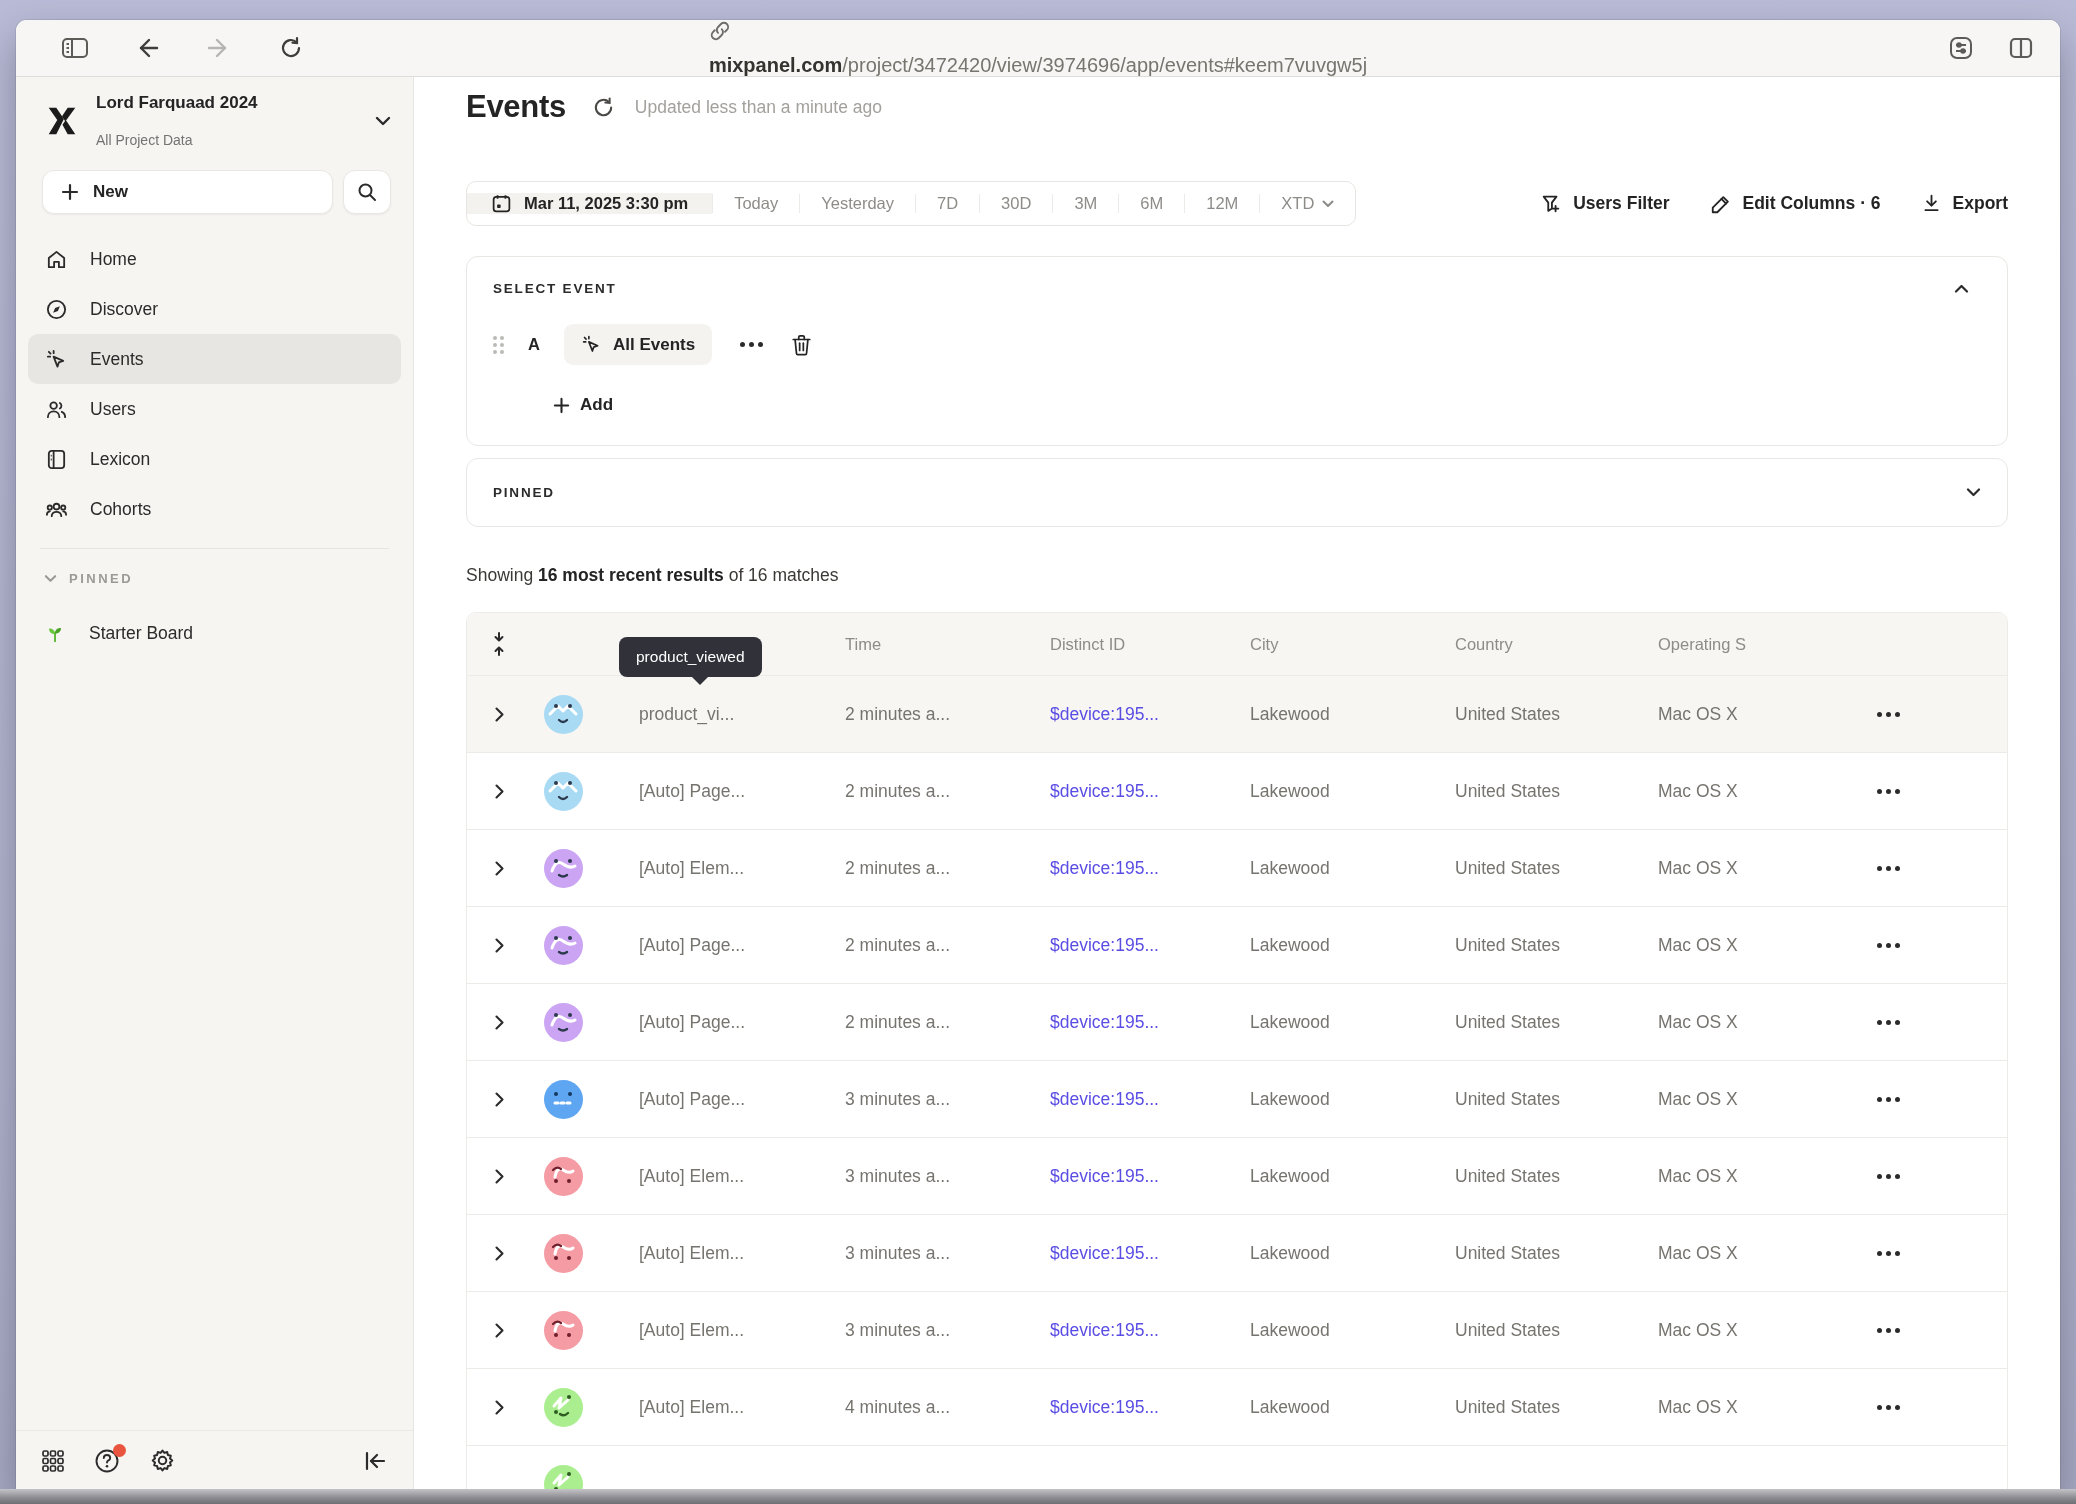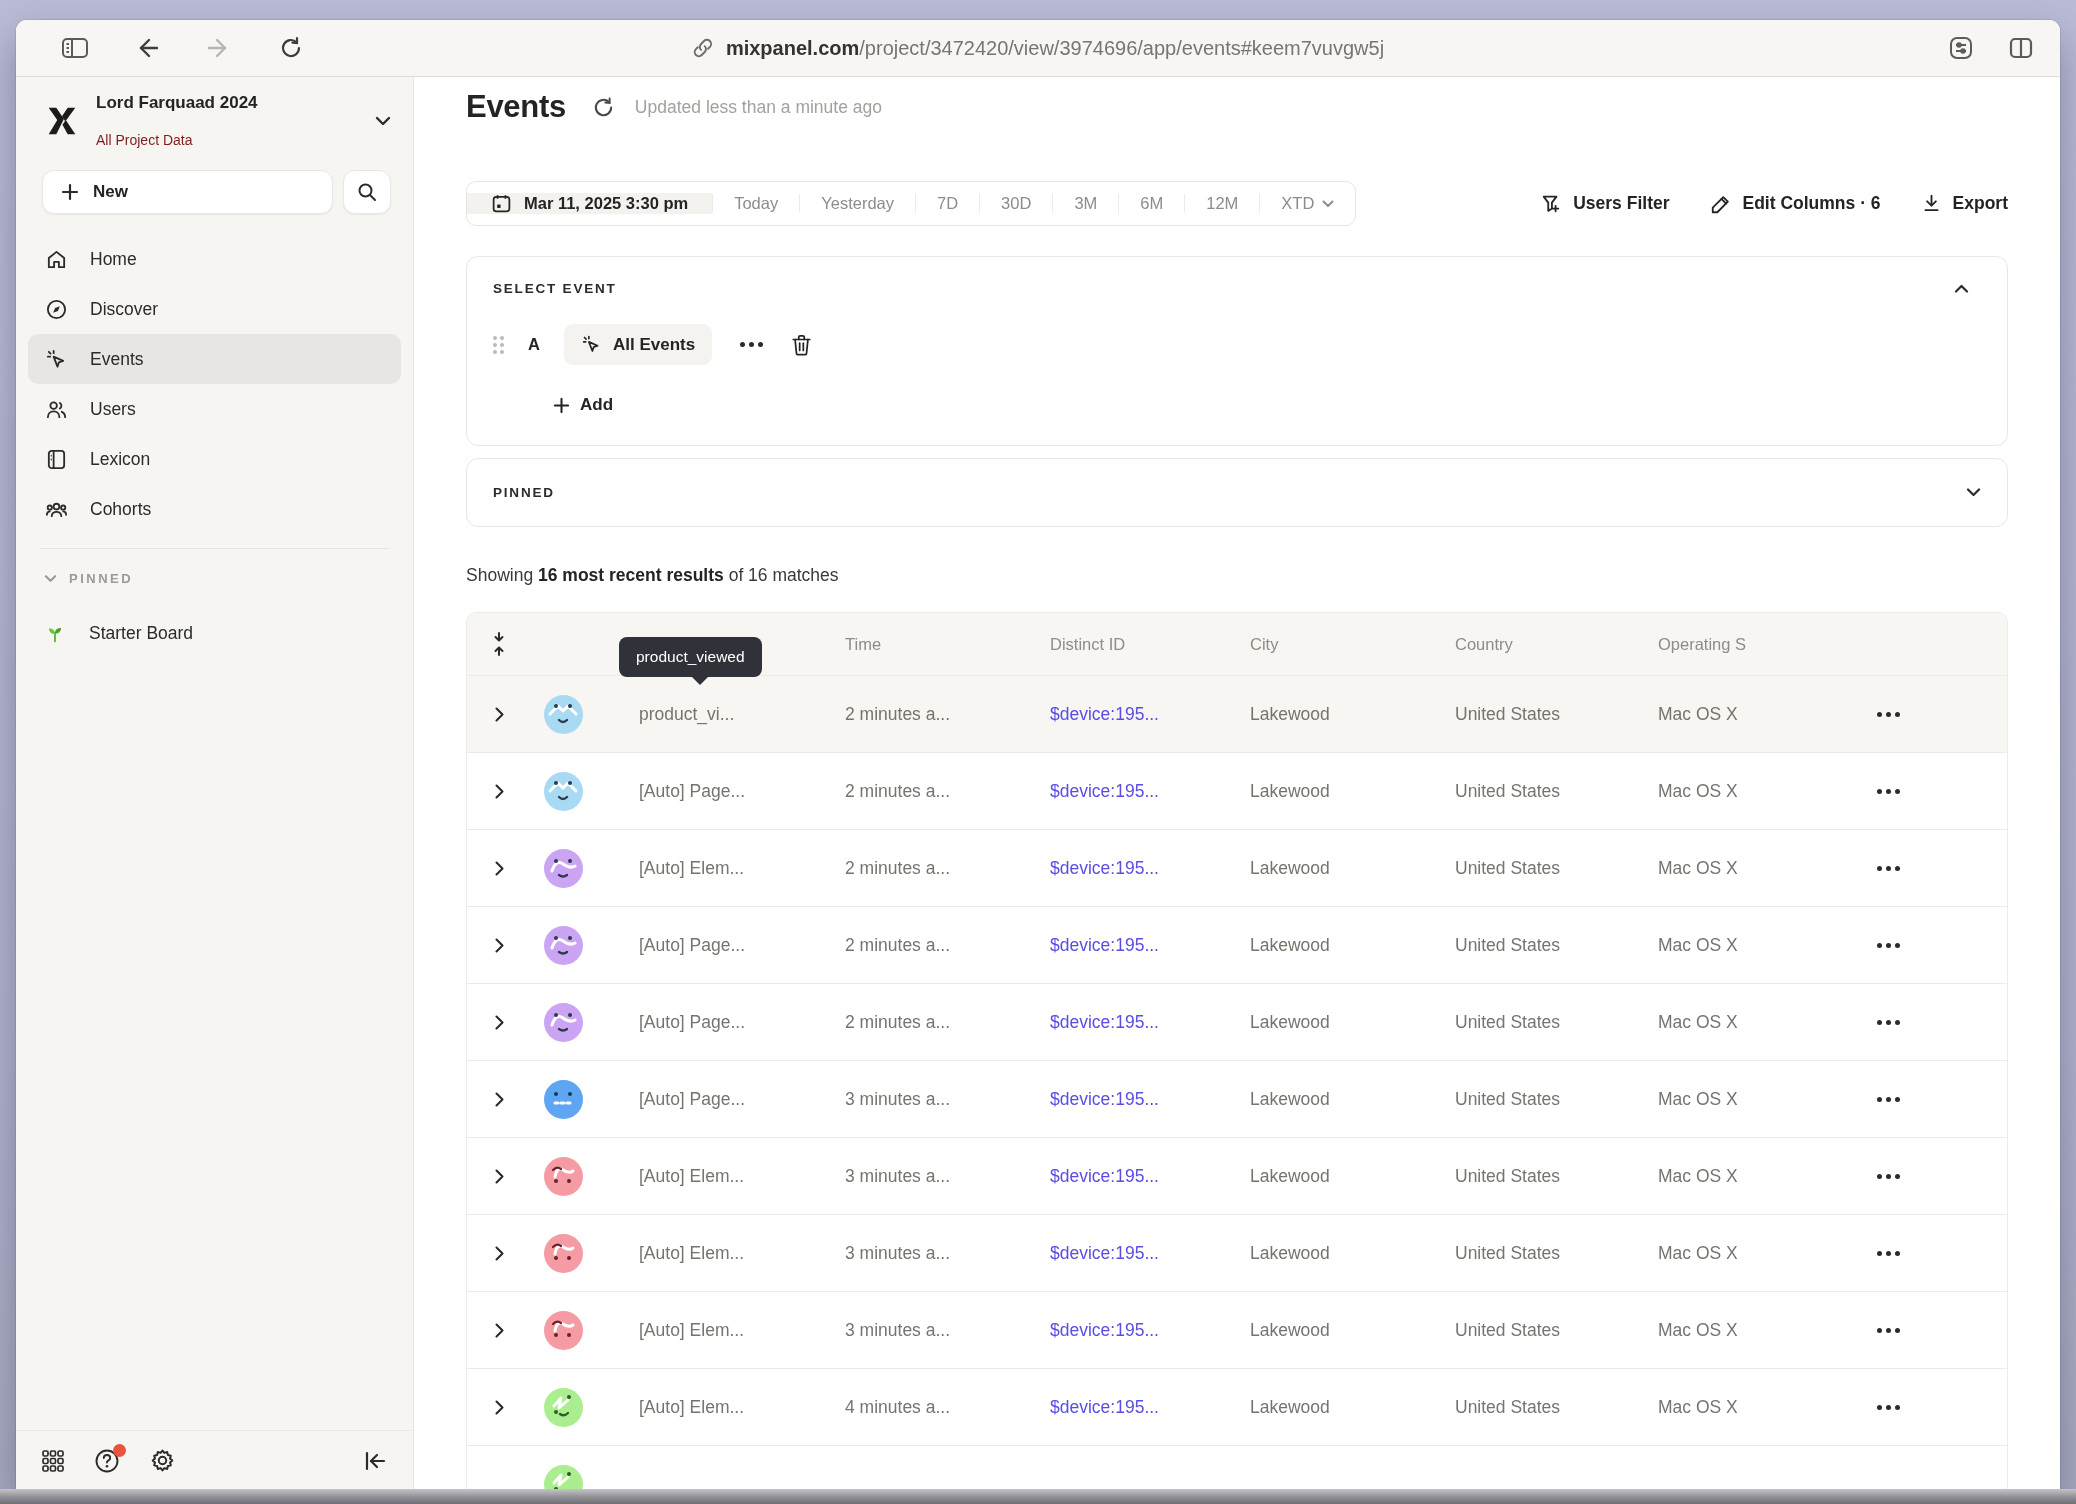--- a/index.html
+++ b/index.html
@@ -13,37 +13,37 @@
   .desktop-floor{position:absolute;left:0;right:0;bottom:0;height:15px;
     background:linear-gradient(180deg,#c4c4c8 0%,#8a8a90 60%,#6f6f76 100%);}
   .window{position:absolute;left:16px;top:20px;right:16px;bottom:14px;
     background:#fff;border-radius:11px 11px 0 0;overflow:hidden;
     box-shadow:0 18px 40px rgba(30,30,50,.35), 0 0 0 1px rgba(0,0,0,.08);}
   
   .toolbar{height:57px;background:#f7f6f4;border-bottom:1px solid #dedcd9;
     display:flex;align-items:center;position:relative;padding:0 22px;}
   .tb-left{display:flex;align-items:center;gap:38px;margin-left:20px;}
   .icon-btn{display:flex;align-items:center;justify-content:center;width:34px;height:30px;cursor:pointer;}
-  .url-wrap{position:absolute;left:50%;transform:translateX(-50%);display:flex;align-items:flex-start;gap:12px;}
+  .url-wrap{position:absolute;left:50%;transform:translateX(-50%);display:flex;align-items:flex-start;gap:12px;flex-direction:column;}
   .url{font-size:20px;color:#77756f;white-space:nowrap;}
   .url .host{color:#34332f;font-weight:700;}
   .tb-right{display:flex;align-items:center;gap:26px;margin-left:auto;}
   svg{display:block;}
   
   .app{display:flex;height:calc(100% - 57px);}
   .sidebar{width:398px;background:#f6f5f2;border-right:1px solid #e7e5e1;
     display:flex;flex-direction:column;position:relative;}
   .main{flex:1;background:#fff;overflow:hidden;padding:0 52px;}
   
   .project-row{display:flex;align-items:center;margin:16px 22px 0 26px;gap:14px;cursor:pointer;}
   .project-logo{width:40px;height:40px;display:flex;align-items:center;justify-content:center;
     font-weight:800;font-size:36px;color:#1b1b1b;letter-spacing:-2px;}
   .project-meta{flex:1;min-width:0;}
   .project-name{font-size:17px;font-weight:700;color:#242424;}
-  .project-sub{font-size:14px;color:#7f1d1d;margin-top:19px;}
+  .project-sub{font-size:14px;color:#737373;margin-top:19px;}
   .new-row{display:flex;align-items:center;gap:10px;margin:22px 22px 0 26px;}
   .btn-new{flex:1;height:44px;background:#fff;border:1px solid #e9e7e3;border-radius:12px;
     box-shadow:0 1px 2px rgba(0,0,0,.06);display:flex;align-items:center;gap:14px;
     padding:0 18px;font-size:17px;font-weight:600;color:#242424;cursor:pointer;}
   .btn-search{width:48px;height:44px;background:#fff;border:1px solid #e9e7e3;border-radius:12px;
     box-shadow:0 1px 2px rgba(0,0,0,.06);display:flex;align-items:center;justify-content:center;cursor:pointer;}
   .nav{margin:20px 12px 0 12px;}
   .nav-item{display:flex;align-items:center;gap:22px;height:50px;padding:0 16px;
     border-radius:10px;font-size:17.5px;font-weight:500;color:#2b2b2b;cursor:pointer;}
   .nav-item.selected{background:#e8e6e2;}

